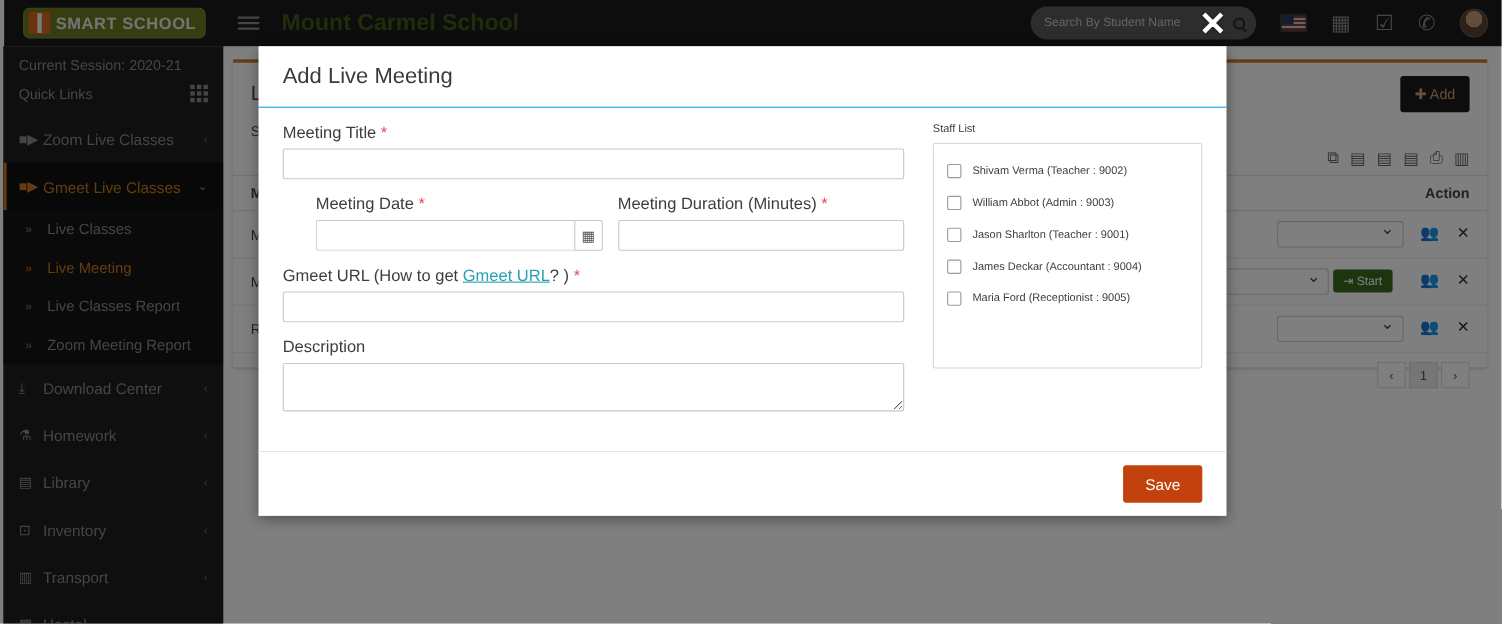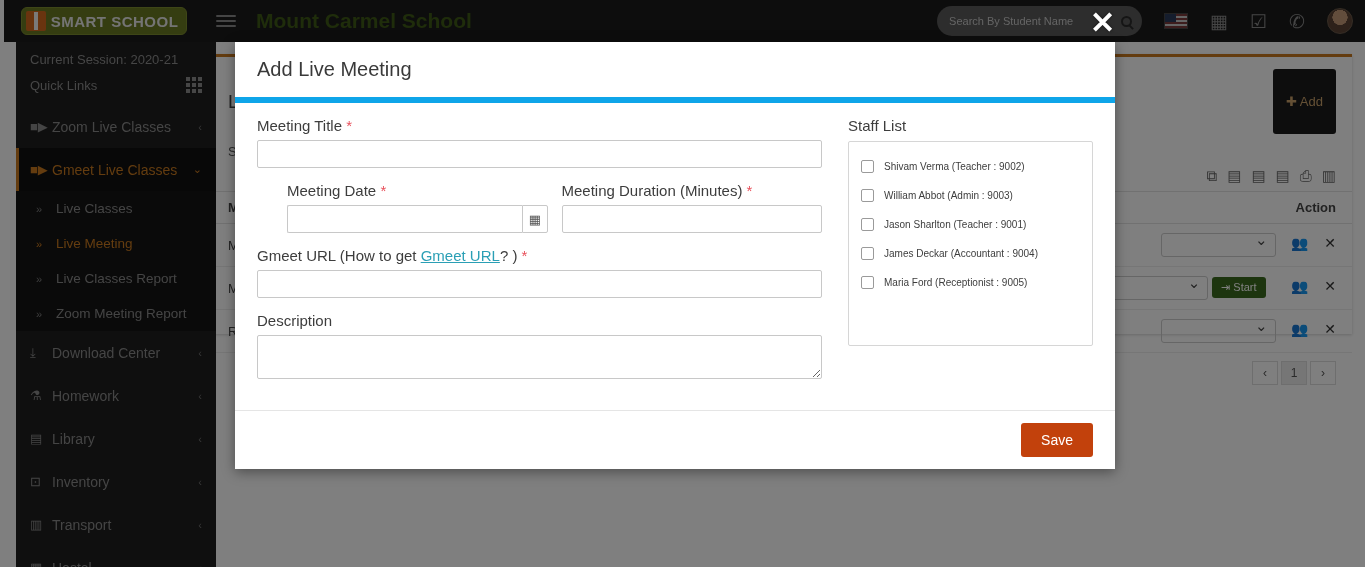--- a/index.html
+++ b/index.html
@@ -79,21 +79,21 @@
   }
   .ico-btn { color: #8b8b8b; font-size: 19px; line-height: 1; cursor: pointer; }
   .avatar-top {
     width: 26px; height: 26px; border-radius: 50%;
     background: radial-gradient(circle at 50% 35%, #c49a78 0 38%, #5a4334 39% 100%);
     border: 1px solid #6b5a4a;
   }
 
   
   .sidebar {
-    position: absolute; top: 42px; left: 16px; width: 200px; height: 525px;
+    position: absolute; top: 42px; left: 3px; width: 200px; height: 525px;
     background: #1e1e1e; overflow: hidden; z-index: 4;
   }
   .session-block { padding: 10px 14px 4px; }
   .session-text { color: #8c8c8c; font-size: 13px; }
   .quick-links-row {
     display: flex; align-items: center; justify-content: space-between;
     padding: 6px 14px 12px;
   }
   .quick-links-row .ql { color: #8c8c8c; font-size: 13px; }
   .grid-ico {
@@ -140,21 +140,21 @@
     background: #fff; border-top: 3px solid #c8791f;
     box-shadow: 0 1px 3px rgba(0,0,0,.18);
   }
   .card-head {
     display: flex; align-items: center; justify-content: space-between;
     padding: 12px 16px 8px;
   }
   .card-title { font-size: 19px; color: #444; }
   .add-btn {
     background: #1b1b1b; color: #c8a06a; border: 0; border-radius: 3px;
-    padding: 25px 13px; font-size: 13px; cursor: pointer;
+    padding: 9px 13px; font-size: 13px; cursor: pointer;
     font-family: "Liberation Sans", sans-serif;
   }
   .card-sub { padding: 2px 16px 6px; font-size: 13px; color: #555; }
   .export-row {
     display: flex; justify-content: flex-end; gap: 10px;
     padding: 2px 16px 6px; color: #666; font-size: 15px;
   }
   .exp-ico { cursor: pointer; }
   .tbl { width: 100%; border-collapse: collapse; font-size: 13px; }
   .tbl th {
@@ -191,21 +191,21 @@
   
   .overlay {
     position: absolute; inset: 0; background: rgba(0,0,0,.5); z-index: 10;
   }
   .modal {
     position: absolute; left: 235px; top: 42px; width: 880px; height: 427px;
     background: #fff; z-index: 11; box-shadow: 0 3px 12px rgba(0,0,0,.4);
     display: flex; flex-direction: column;
   }
   .modal-head {
-    padding: 16px 22px; border-bottom: 6px solid #0ea5e9;
+    padding: 16px 22px; border-bottom: 1px solid #0ea5e9;
   }
   .modal-title { font-size: 20px; color: #3a3a3a; font-weight: normal; }
   .close-x {
     position: absolute; left: 1090px; top: 8px; z-index: 13;
     color: #fff; font-size: 30px; font-weight: bold; line-height: 1;
     cursor: pointer; text-shadow: 0 0 3px rgba(0,0,0,.6);
     font-family: "Liberation Sans", sans-serif;
   }
   .modal-body {
     flex: 1 1 auto; padding: 14px 22px 0; display: flex; gap: 26px;
@@ -230,21 +230,21 @@
   .cal-btn {
     width: 28px; height: 28px; border: 1px solid #c8c8c8; background: #fff;
     display: flex; align-items: center; justify-content: center;
     font-size: 13px; color: #555; cursor: pointer; border-radius: 0 2px 2px 0;
   }
   .ta {
     width: 100%; height: 44px; border: 1px solid #c8c8c8; border-radius: 2px;
     outline: none; resize: vertical; font-family: "Liberation Sans", sans-serif;
     font-size: 13px; padding: 5px 8px;
   }
-  .staff-label { font-size: 15px; color: #3d3d3d; margin-bottom: 7px; }
+  .staff-label { font-size: 10px; color: #3d3d3d; margin-bottom: 7px; }
   .staff-box {
     border: 1px solid #d6d6d6; border-radius: 2px; padding: 10px 12px;
     height: 205px;
   }
   .staff-row {
     display: flex; align-items: center; gap: 10px; height: 29px;
     font-size: 10px; color: #3d3d3d; cursor: pointer;
   }
   .cbx {
     width: 13px; height: 13px; border: 1px solid #9a9a9a; border-radius: 2px;

